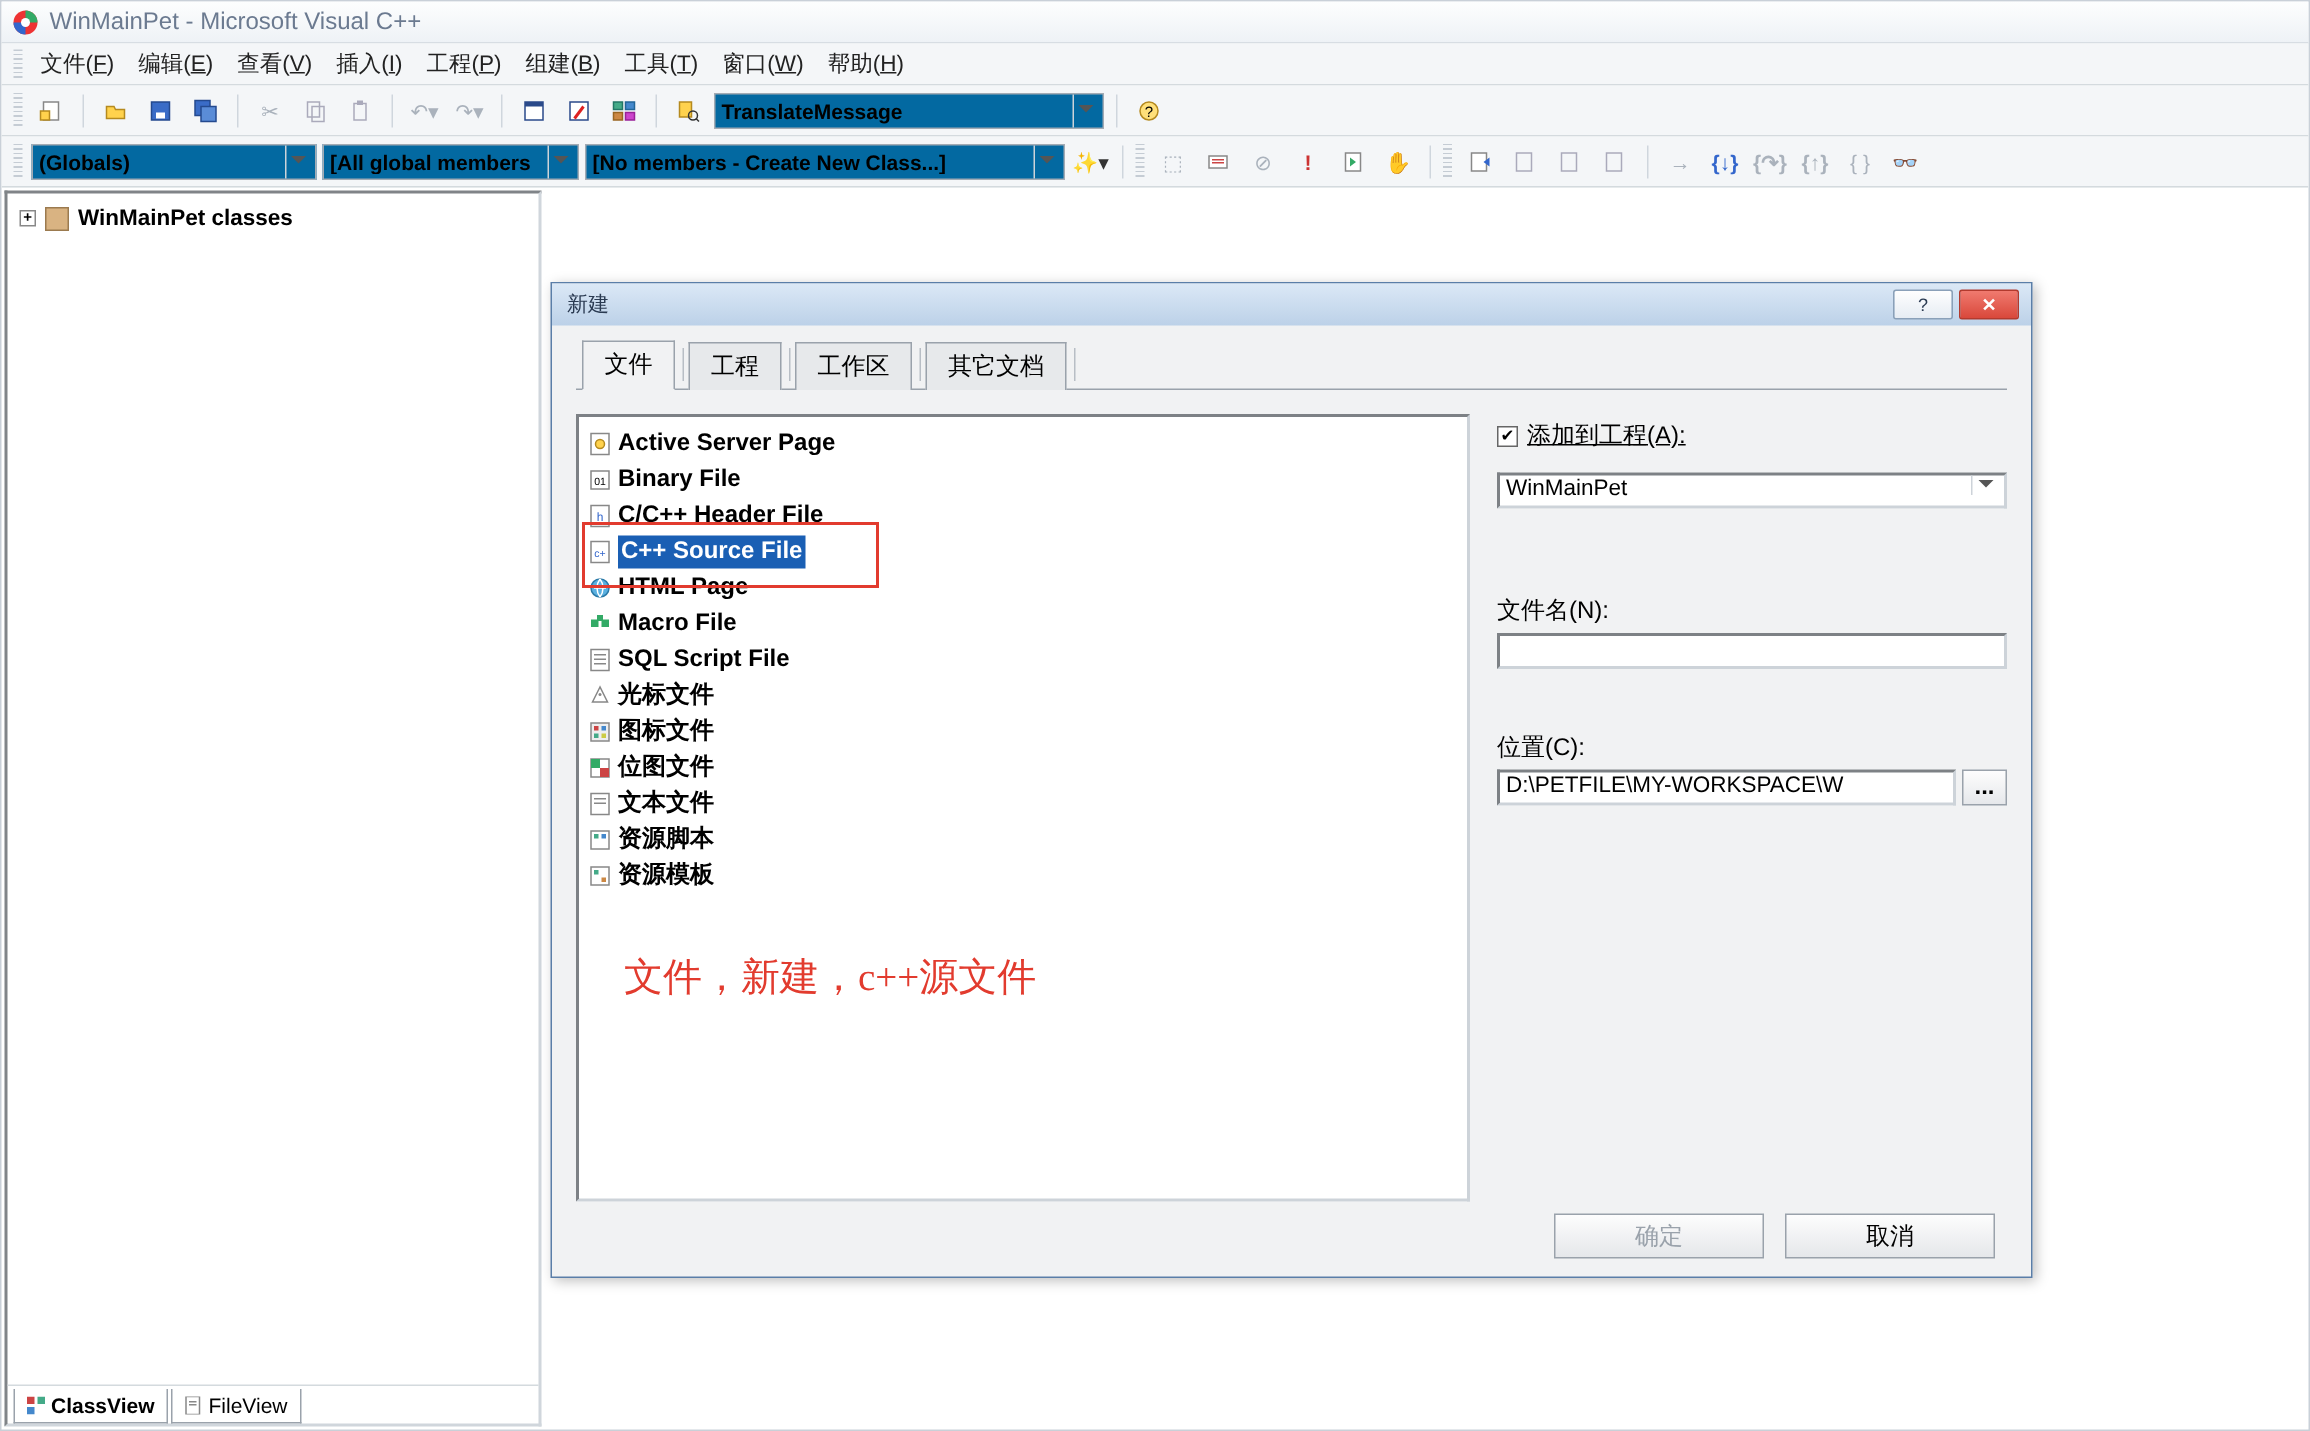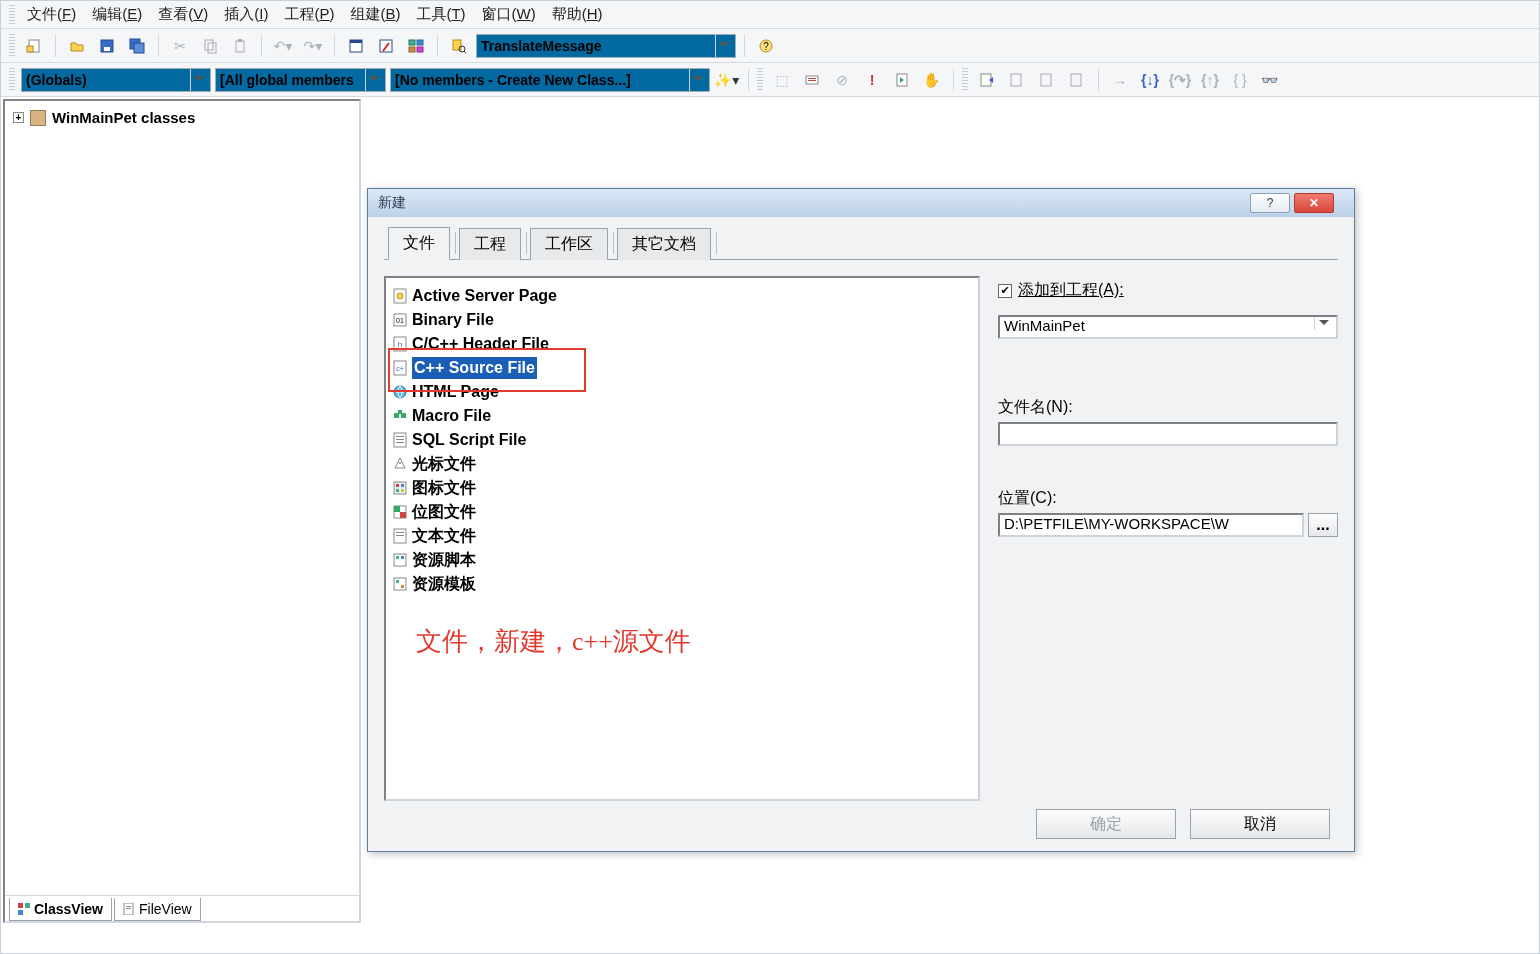--- a/index.html
+++ b/index.html
@@ -28,36 +28,36 @@
 .tree-item{display:flex;align-items:center;gap:6px;font-size:15px;font-weight:bold}
 .tree-icon{width:16px;height:16px;background:#d9b382;border:1px solid #9b7a4f;display:inline-block}
 .tabs-bottom{height:26px;display:flex;align-items:flex-end;padding:0 4px;border-top:1px solid #d4dade}
 .btab{border:1px solid #9aa2ab;border-top:none;background:#fff;padding:3px 8px;font-size:14px;display:flex;align-items:center;gap:4px;margin-right:2px}
 .btab.active{background:#fff}
 .btab-icon{width:12px;height:12px;display:inline-block}
 .right-area{flex:1;position:relative;background:#fff;margin:2px}
 
 
 .dialog{position:absolute;left:366px;top:187px;width:988px;height:664px;background:#f1f2f3;border:1px solid #5a7ea8;box-shadow:2px 2px 8px rgba(0,0,0,.25)}
-.dlg-title{height:28px;background:linear-gradient(#dbe8f6,#bcd1e8);display:flex;align-items:center;padding:0 20px 0 10px;font-size:14px;color:#2b3b52;justify-content:space-between}
+.dlg-title{height:28px;background:linear-gradient(#dbe8f6,#bcd1e8);display:flex;align-items:center;padding:0 8px 0 10px;font-size:14px;color:#2b3b52;justify-content:space-between}
 .dlg-btns{display:flex;gap:4px}
 .dlg-btn{width:40px;height:20px;display:flex;align-items:center;justify-content:center;border:1px solid #8aa0b8;border-radius:2px;background:linear-gradient(#fefefe,#e6ecf3);font-size:12px}
 .dlg-close{background:linear-gradient(#f07a6f,#d9483b);color:#fff;border-color:#b23a2e;font-weight:bold}
 .dlg-body{padding:10px 16px 12px;height:calc(100% - 28px);display:flex;flex-direction:column}
 .dlg-tabs{display:flex;align-items:flex-end;height:32px;padding-left:4px}
 .dtab{border:1px solid #9aa2ab;border-bottom:none;padding:5px 14px;margin-right:2px;font-size:16px;background:#e7e9eb;position:relative;top:1px}
 .dtab.active{background:#f1f2f3;border-bottom:1px solid #f1f2f3;z-index:2}
 .dtabsep{width:1px;height:22px;background:#b8bec5;margin:0 3px;align-self:center}
 .dlg-main{flex:1;border-top:1px solid #9aa2ab;display:flex;gap:18px;padding-top:16px}
 .file-list{flex:1;border:2px inset #cdd3d9;background:#fff;padding:6px 4px;position:relative;min-height:480px}
 .fitem{display:flex;align-items:center;gap:4px;padding:1px 2px;font-size:16px;line-height:22px}
 .fitem.selected span.lbl{background:#1a5fb4;color:#fff;padding:0 2px}
 .ficon{width:16px;height:16px;display:inline-flex;align-items:center;justify-content:center;flex-shrink:0}
 .redbox{position:absolute;border:2px solid #e23b2e}
-.annot{position:absolute;color:#e23b2e;font-size:26px;font-family:"Microsoft YaHei";left:30px;top:346px}
+.annot{position:absolute;color:#e23b2e;font-size:26px;font-family:"Microsoft YaHei";left:30px;top:356px}
 .form-right{width:340px;display:flex;flex-direction:column;gap:14px;padding-top:4px}
 .form-row{display:flex;flex-direction:column;gap:4px;font-size:16px}
 .chk-row{display:flex;align-items:center;gap:6px;font-size:16px}
 .chk{width:14px;height:14px;border:1px solid #666;display:inline-flex;align-items:center;justify-content:center;font-size:11px;color:#000;background:#fff}
 .field{height:24px;border:2px inset #cdd3d9;background:#fff;font-size:15px;padding:0 4px;display:flex;align-items:flex-start}
 .field-combo{display:flex}
 .field-combo .fval{flex:1}
 .field-combo .farrow{width:18px;border-left:1px solid #cdd3d9;display:flex;align-items:center;justify-content:center}
 .farrow::after{content:"";border:5px solid transparent;border-top-color:#555;margin-top:3px}
 .loc-row{display:flex;gap:4px}
@@ -68,20 +68,31 @@
 .push-btn.disabled{color:#9aa2ab}
 
 .app{width:1540px;height:954px;position:relative;overflow:hidden;border:1px solid #c9d0d8}
 svg{display:block}
 </style>
 </head>
 <body>
 
 <div class="app">
 
+  <div class="titlebar">
+    <span class="logo">
+      <svg viewBox="0 0 20 20">
+          <path d="M10 2a8 8 0 100 16 8 8 0 000-16z" fill="#e33"></path>
+          <path d="M10 2a8 8 0 018 8h-8z" fill="#3a6"></path>
+          <path d="M10 18a8 8 0 01-8-8h8z" fill="#36c"></path>
+          <circle cx="10" cy="10" r="3" fill="#fff"></circle>
+        </svg>
+    </span>
+    <span>WinMainPet - Microsoft Visual C++</span>
+  </div>
 
   <div class="menubar">
     <span class="grip"></span>
     <span class="menu-item"><span>文件</span>(<u>F</u>)</span>
     <span class="menu-item"><span>编辑</span>(<u>E</u>)</span>
     <span class="menu-item"><span>查看</span>(<u>V</u>)</span>
     <span class="menu-item"><span>插入</span>(<u>I</u>)</span>
     <span class="menu-item"><span>工程</span>(<u>P</u>)</span>
     <span class="menu-item"><span>组建</span>(<u>B</u>)</span>
     <span class="menu-item"><span>工具</span>(<u>T</u>)</span>

